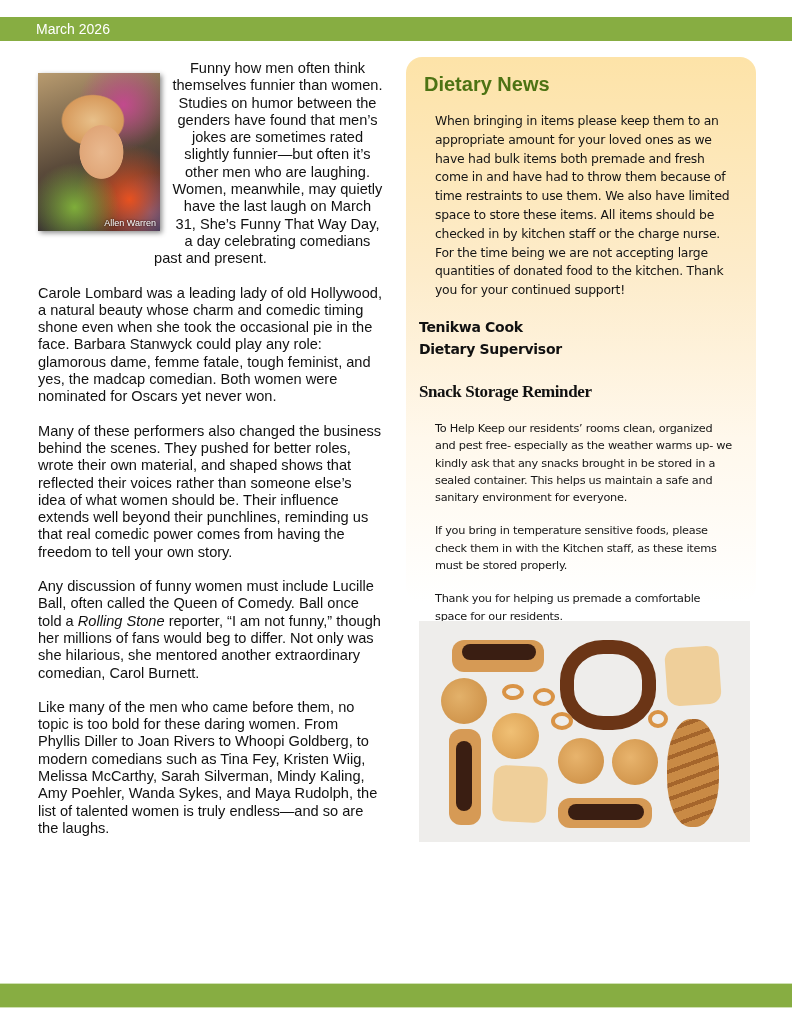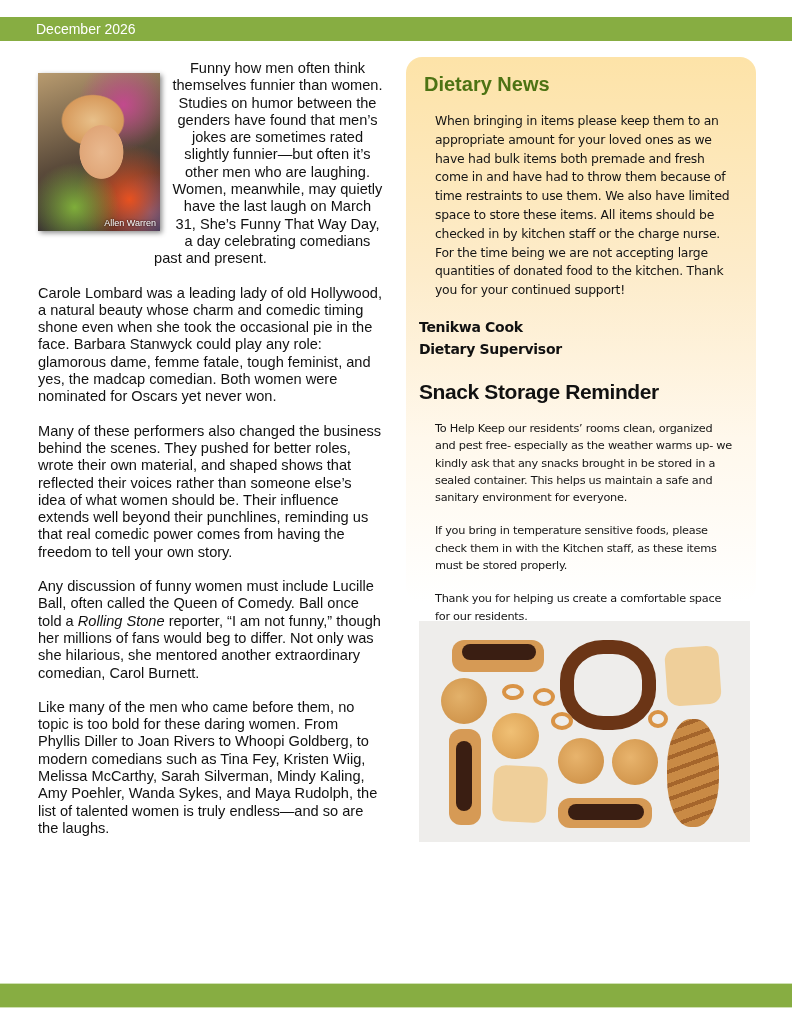--- a/index.html
+++ b/index.html
@@ -61,38 +61,38 @@
   .dietary-box p {
     margin: 16px; font-family: "DejaVu Sans", sans-serif;
     font-size: 12.4px; line-height: 18.8px; color: #151515;
     letter-spacing: -0.25px;
   }
   .dietary-box .sig {
     font-family: "DejaVu Sans", sans-serif; font-weight: bold;
     font-size: 14px; line-height: 22px; color: #111; letter-spacing: -0.3px;
   }
   .dietary-box h3 {
-    margin: 20px 0 0 0; font-family: Liberation Sans, sans-serif;
-    font-weight: bold; font-size: 21px; line-height: 24px; color: #111;
+    margin: 20px 0 0 0; font-family: Liberation Serif, serif;
+    font-weight: bold; font-size: 17px; line-height: 24px; color: #111;
     letter-spacing: -0.4px;
   }
   .dietary-box p.small {
     font-size: 11.3px; line-height: 17.3px; letter-spacing: -0.25px;
   }
   .food-photo {
     position: absolute; left: 419px; top: 621px; width: 331px; height: 221px;
     background: #eeedeb; overflow: hidden;
   }
   .food-photo .item { position: absolute; border-radius: 12px; }
 </style>
 </head>
 <body>
 
 <div class="top-band">
-  <span class="date">December 2026</span>
+  <span class="date">March 2026</span>
 </div>
 
 <div class="article">
   <div class="photo">
     <span class="credit">Allen Warren</span>
   </div>
   <p style="text-align:center;">Funny how men often think themselves funnier than women. Studies on humor between the genders have found that men’s jokes are sometimes rated slightly funnier—but often it’s other men who are laughing. Women, meanwhile, may quietly have the last laugh on March 31, She’s Funny That Way Day, a day celebrating comedians past and present.</p>
   <p style="clear:both;">Carole Lombard was a leading lady of old Hollywood, a natural beauty whose charm and comedic timing shone even when she took the occasional pie in the face. Barbara Stanwyck could play any role: glamorous dame, femme fatale, tough feminist, and yes, the madcap comedian. Both women were nominated for Oscars yet never won.</p>
   <p>Many of these performers also changed the business behind the scenes. They pushed for better roles, wrote their own material, and shaped shows that reflected their voices rather than someone else’s idea of what women should be. Their influence extends well beyond their punchlines, reminding us that real comedic power comes from having the freedom to tell your own story.</p>
   <p><span>Any discussion of funny women must include Lucille Ball, often called the Queen of Comedy. Ball once told a </span><i>Rolling Stone</i><span> reporter, “I am not funny,” though her millions of fans would beg to differ. Not only was she hilarious, she mentored another extraordinary comedian, Carol Burnett.</span></p>
@@ -102,21 +102,21 @@
 <div class="dietary-box">
   <div class="inner">
     <h2>Dietary News</h2>
     <p>When bringing in items please keep them to an appropriate amount for your loved ones as we have had bulk items both premade and fresh come in and have had to throw them because of time restraints to use them. We also have limited space to store these items. All items should be checked in by kitchen staff or the charge nurse. For the time being we are not accepting large quantities of donated food to the kitchen. Thank you for your continued support!</p>
     <div class="sig">Tenikwa Cook</div>
     <div class="sig">Dietary Supervisor</div>
 
     <h3>Snack Storage Reminder</h3>
     <p class="small">To Help Keep our residents’ rooms clean, organized and pest free- especially as the weather warms up-   we kindly ask that any snacks brought in be stored in a sealed container. This helps us maintain a safe and sanitary environment for everyone.</p>
     <p class="small">If you bring in temperature sensitive foods, please check them in with the Kitchen staff, as these items must be stored properly.</p>
-    <p class="small">Thank you for helping us create a comfortable space for our residents.</p>
+    <p class="small">Thank you for helping us premade a comfortable space for our residents.</p>
     <div class="sig">Katlyn Poots</div>
     <div class="sig">Administrator</div>
   </div>
 </div>
 
 <div class="food-photo">
   <div class="item" style="left:33px;top:19px;width:92px;height:32px;background:#d69a55;">
       <div style="position:absolute;left:10px;top:4px;width:74px;height:16px;border-radius:8px;background:#3a1e12;"></div>
     </div>
   <div class="item" style="left:141px;top:19px;width:96px;height:90px;border-radius:45%;border:14px solid #6b3516;box-sizing:border-box;background:transparent;"></div>

